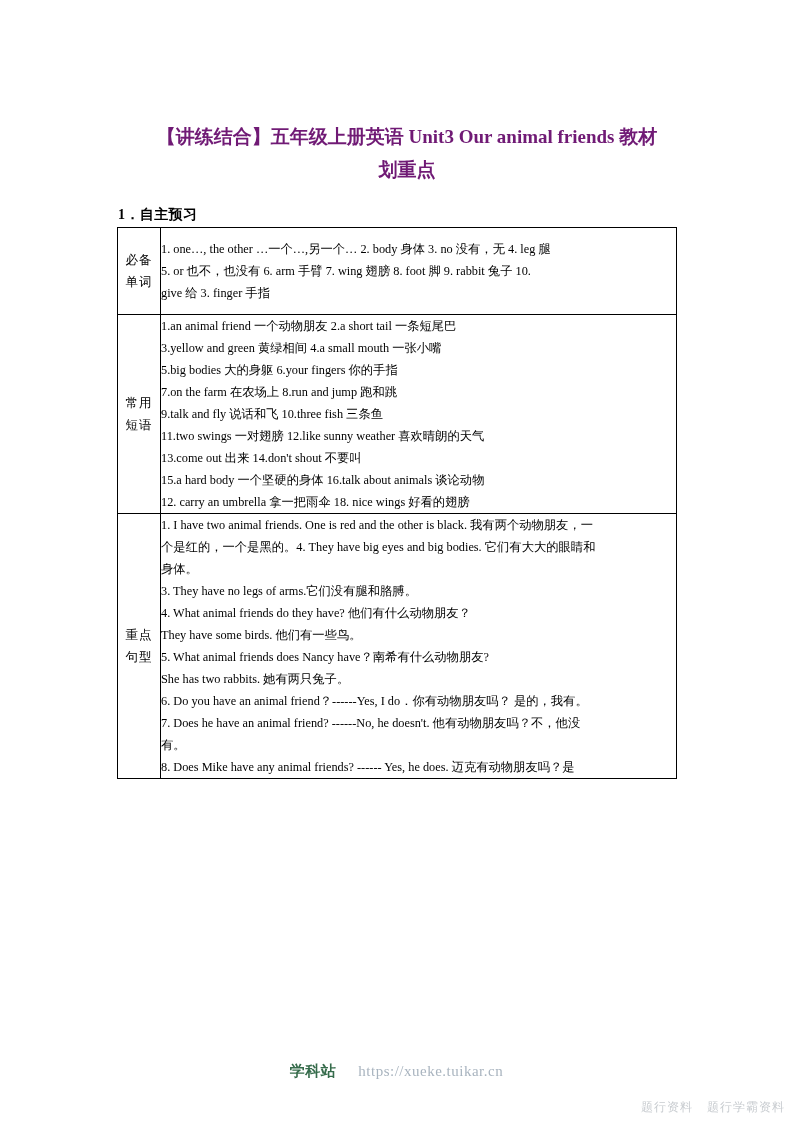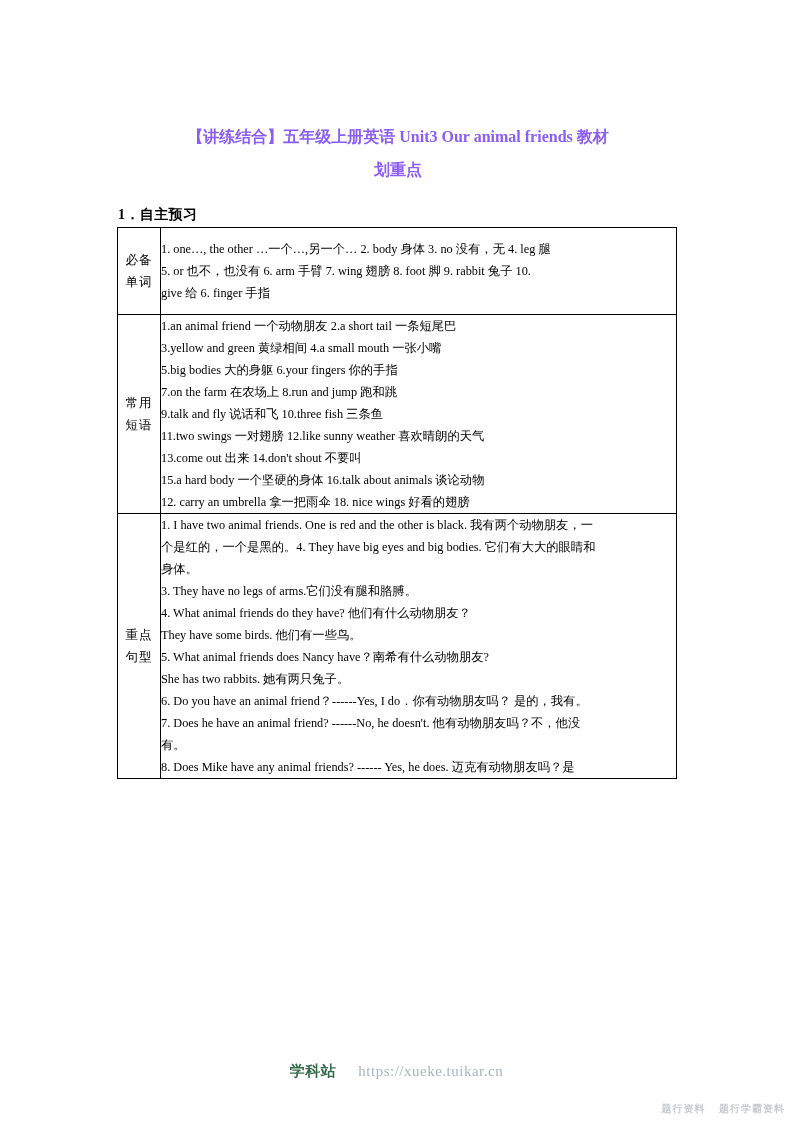--- a/index.html
+++ b/index.html
@@ -16,29 +16,29 @@
     overflow: hidden;
   }
   .page {
     position: absolute;
     left: 0; top: 0;
     width: 793px;
     height: 1122px;
   }
   .title {
     position: absolute;
-    left: 108px;
+    left: 117px;
     top: 120px;
     width: 580px;
     text-align: center;
     font-family: "Liberation Serif", serif;
     font-weight: bold;
-    font-size: 16px;
+    font-size: 19px;
     line-height: 33px;
-    color: #8b5cf6;
+    color: #701a75;
   }
   .section-label {
     position: absolute;
     left: 118px;
     top: 206px;
     font-size: 14px;
     font-weight: bold;
     letter-spacing: 0.4px;
   }
   table.main {
@@ -92,24 +92,23 @@
   }
   .wm .site {
     font-weight: bold;
     color: #14532d;
     margin-right: 22px;
   }
   .wm-corner {
     position: absolute;
     right: 8px;
     bottom: 6px;
-    font-size: 10px;
+    font-size: 12px;
     color: #c8ccd0;
     letter-spacing: 1px;
-    font-weight: bold;
   }
   .wm-corner span { margin-left: 10px; }
 </style>
 </head>
 <body>
 
 <div class="page">
 
   <div class="title">
     <span>【讲练结合】五年级上册英语 Unit3 Our animal friends 教材</span><br>
@@ -121,21 +120,21 @@
   <table class="main">
     <tbody>
       <tr class="row-words">
         <td class="cat">
           <span class="line">必备</span>
           <span class="line">单词</span>
         </td>
         <td class="content">
           <span class="flow">1. one…, the other …一个…,另一个…   2. body 身体   3. no 没有，无  4. leg 腿</span>
           <span class="flow"> 5. or 也不，也没有  6. arm 手臂   7. wing 翅膀  8. foot 脚 9. rabbit 兔子 10.</span>
-          <span class="flow">give 给 6. finger 手指</span>
+          <span class="flow">give 给 3. finger 手指</span>
         </td>
       </tr>
 
       <tr class="row-phrases">
         <td class="cat">
           <span class="line">常用</span>
           <span class="line">短语</span>
         </td>
         <td class="content">
           <span class="flow">1.an animal friend 一个动物朋友        2.a short tail 一条短尾巴</span>

